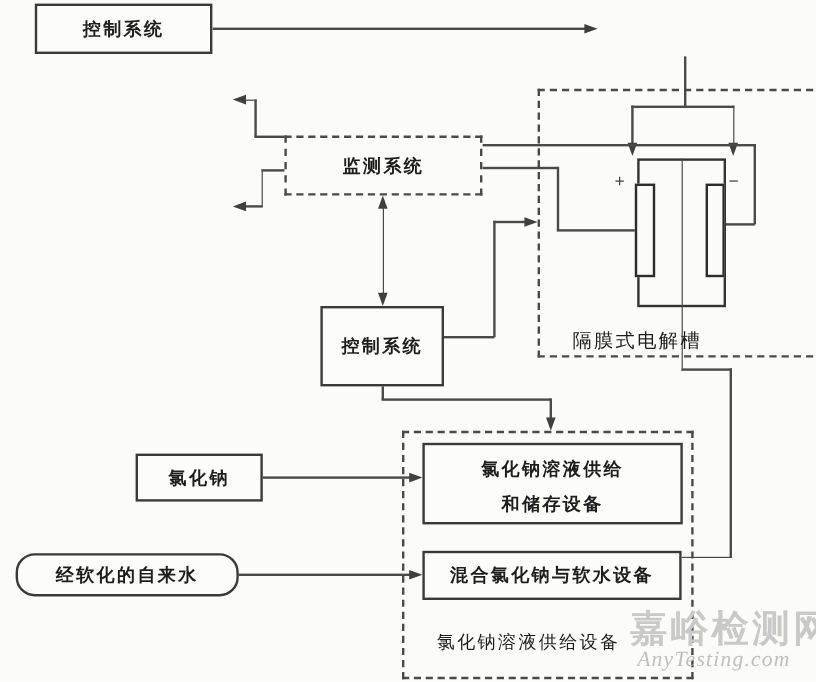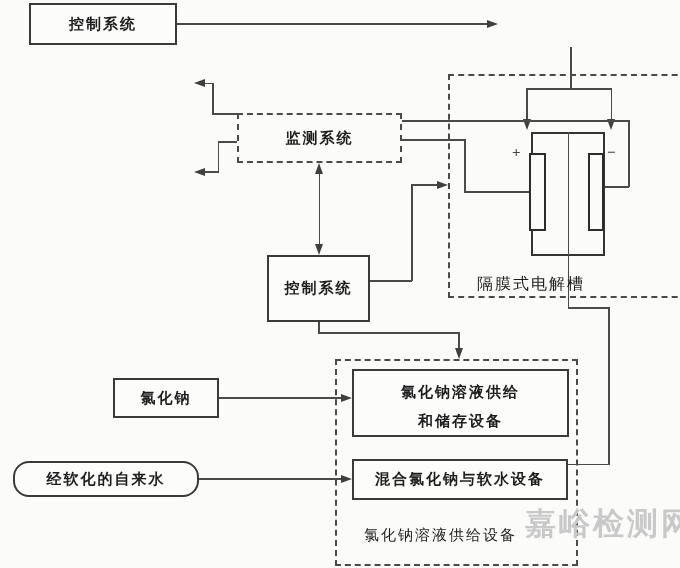--- a/index.html
+++ b/index.html
@@ -147,14 +147,15 @@
 
   <div class="box" style="left:352px; top:459px; width:216px; height:41px;">
     <span>混合氯化钠与软水设备</span>
   </div>
 
   <div class="floating-label" style="left:477px; top:274px;">隔膜式电解槽</div>
 
   <div class="floating-label" style="left:364px; top:526px; width:217px; text-align:left; font-size:15px;">氯化钠溶液供给设备</div>
 
   <div class="watermark-cn" style="left:525px; top:503px;">嘉峪检测网</div>
+  <div class="watermark-en" style="left:531px; top:539px;">AnyTesting.com</div>
 
 </div>
 
 </body></html>

